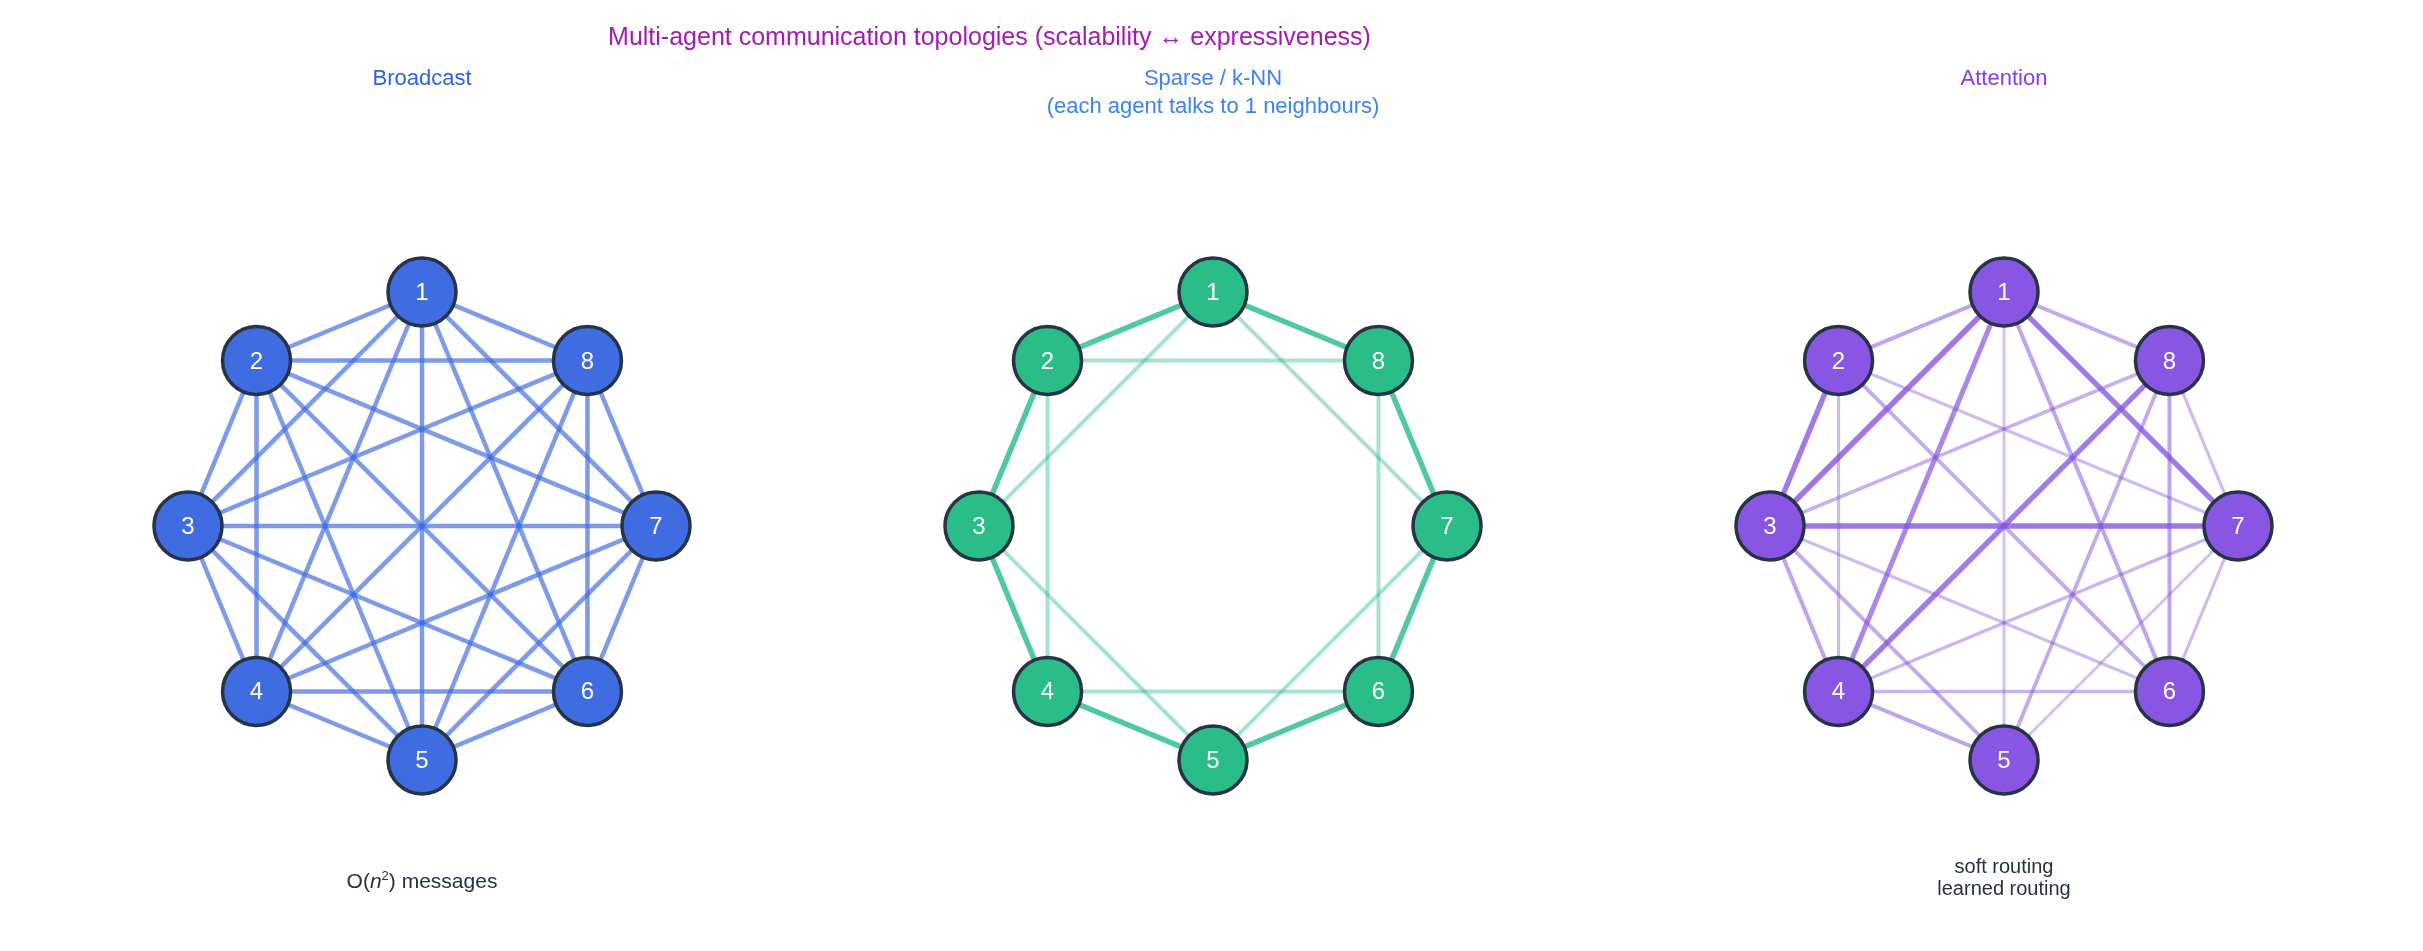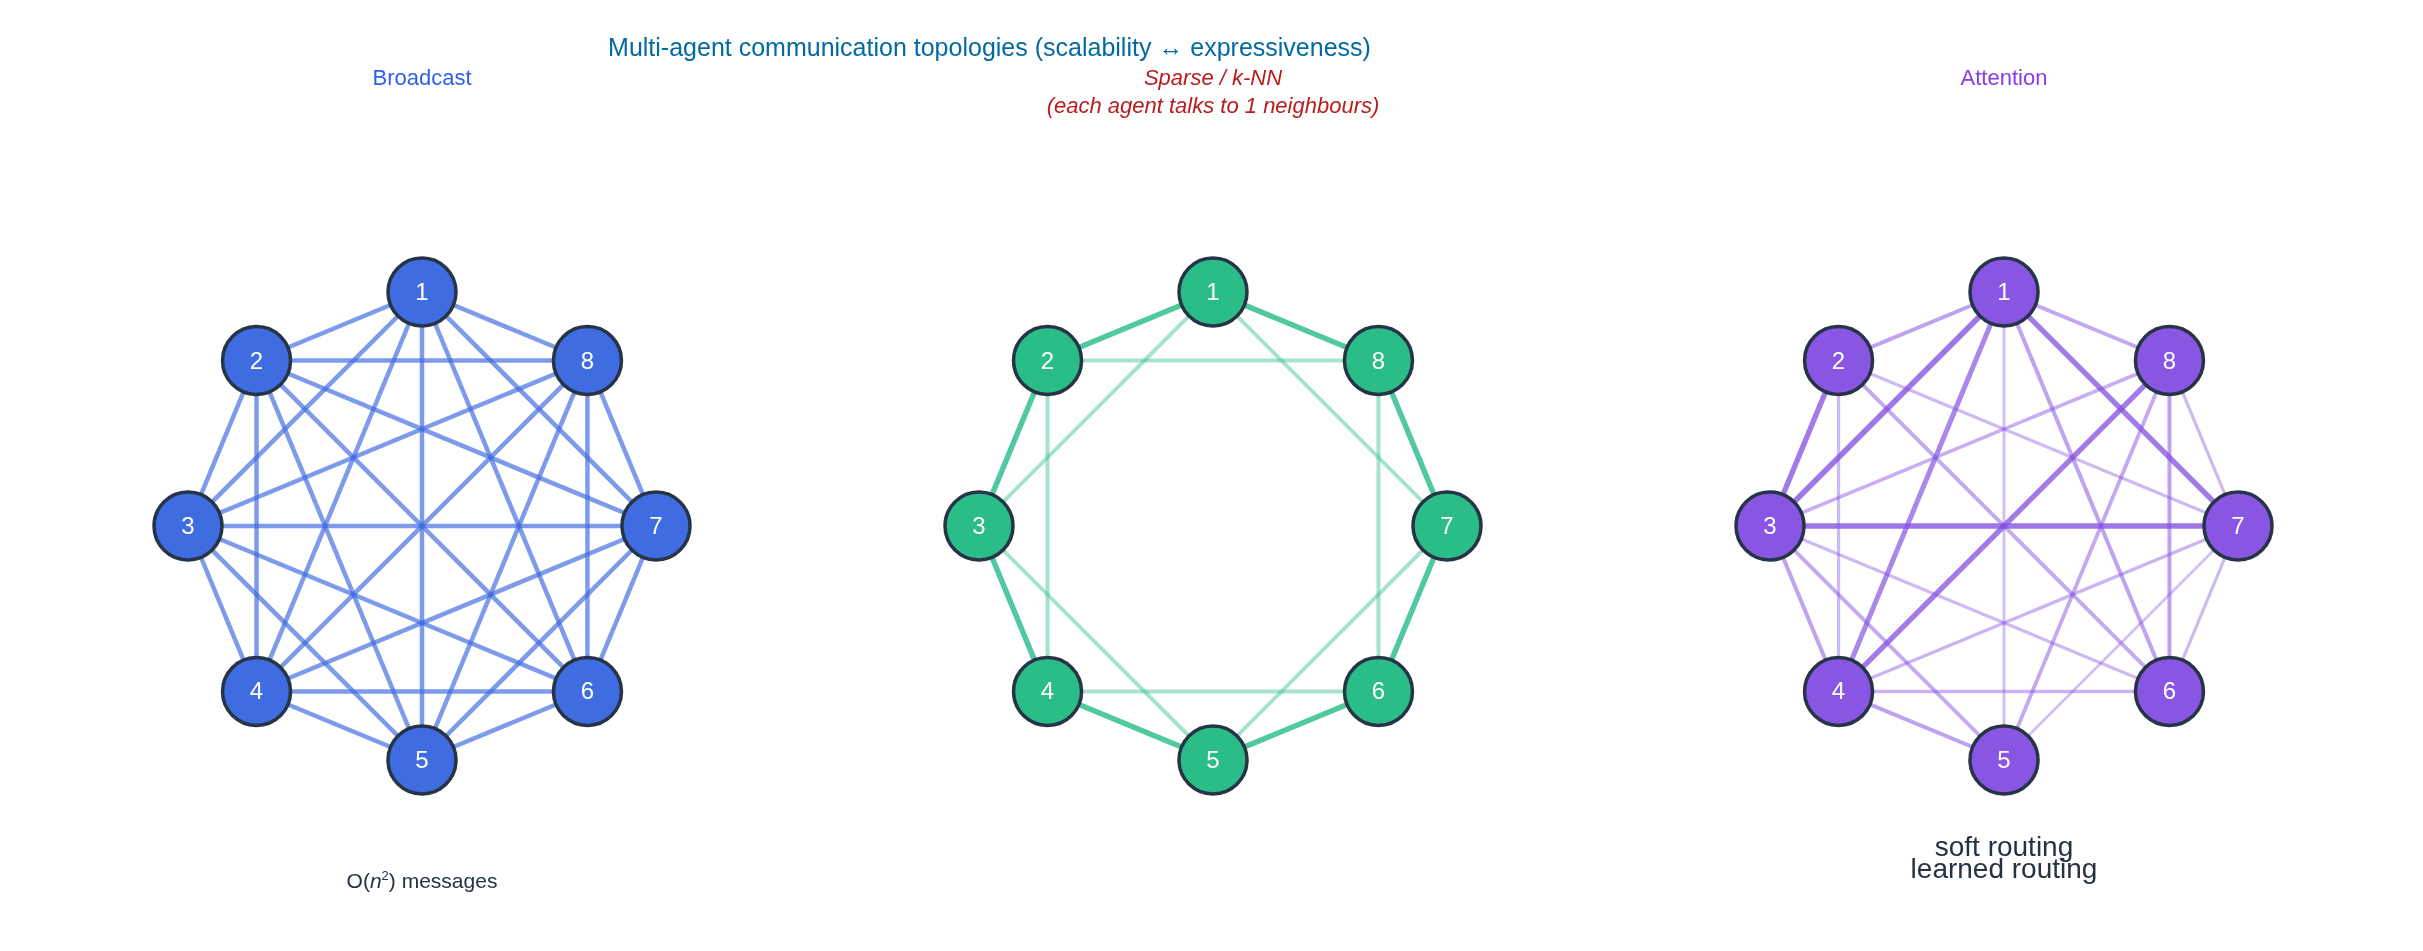--- a/index.html
+++ b/index.html
@@ -1,28 +1,28 @@
 <!DOCTYPE html>
 <html><head>
 <meta charset="utf-8">
 <style>
   html,body{margin:0;padding:0;background:#ffffff;}
   body{width:2423px;height:951px;position:relative;overflow:hidden;
        font-family:"Liberation Sans","DejaVu Sans",sans-serif;}
-  .fig-title{position:absolute;top:32px;left:0;width:1979px;text-align:center;
-       font-size:25px;line-height:30px;color:#0369a1;}
+  .fig-title{position:absolute;top:21px;left:0;width:1979px;text-align:center;
+       font-size:25px;line-height:30px;color:#a21caf;}
   .panel{position:absolute;top:0;width:640px;height:766px;}
   .p0{left:102px;} .p1{left:893px;} .p2{left:1684px;}
   .subtitle{position:absolute;top:64px;left:0;width:640px;text-align:center;
        font-size:22px;line-height:28px;}
-  .c-blue{color:#2e62e4;} .c-green{color:#b91c1c;font-style:italic;} .c-purple{color:#8a3ce8;text-align:center;}
+  .c-blue{color:#2e62e4;} .c-green{color:#3b82f6;} .c-purple{color:#8a3ce8;text-align:center;}
   .graph-svg{position:absolute;left:0;top:216px;}
   .caption{position:absolute;left:0;width:640px;text-align:center;color:#253244;}
   .cap-std{top:864px;font-size:21px;line-height:24px;}
-  .cap-two{top:831px;font-size:28px;line-height:22px;}
+  .cap-two{top:850px;font-size:20px;line-height:22px;}
   .cap-var{font-style:italic;}
   .cap-sup{font-size:13px;vertical-align:super;}
   .cap-line2:empty{display:none;}
 </style>
 </head>
 <body>
 
 <div class="fig-title">Multi-agent communication topologies (scalability ↔ expressiveness)</div>
 
 <div class="panel p0">

